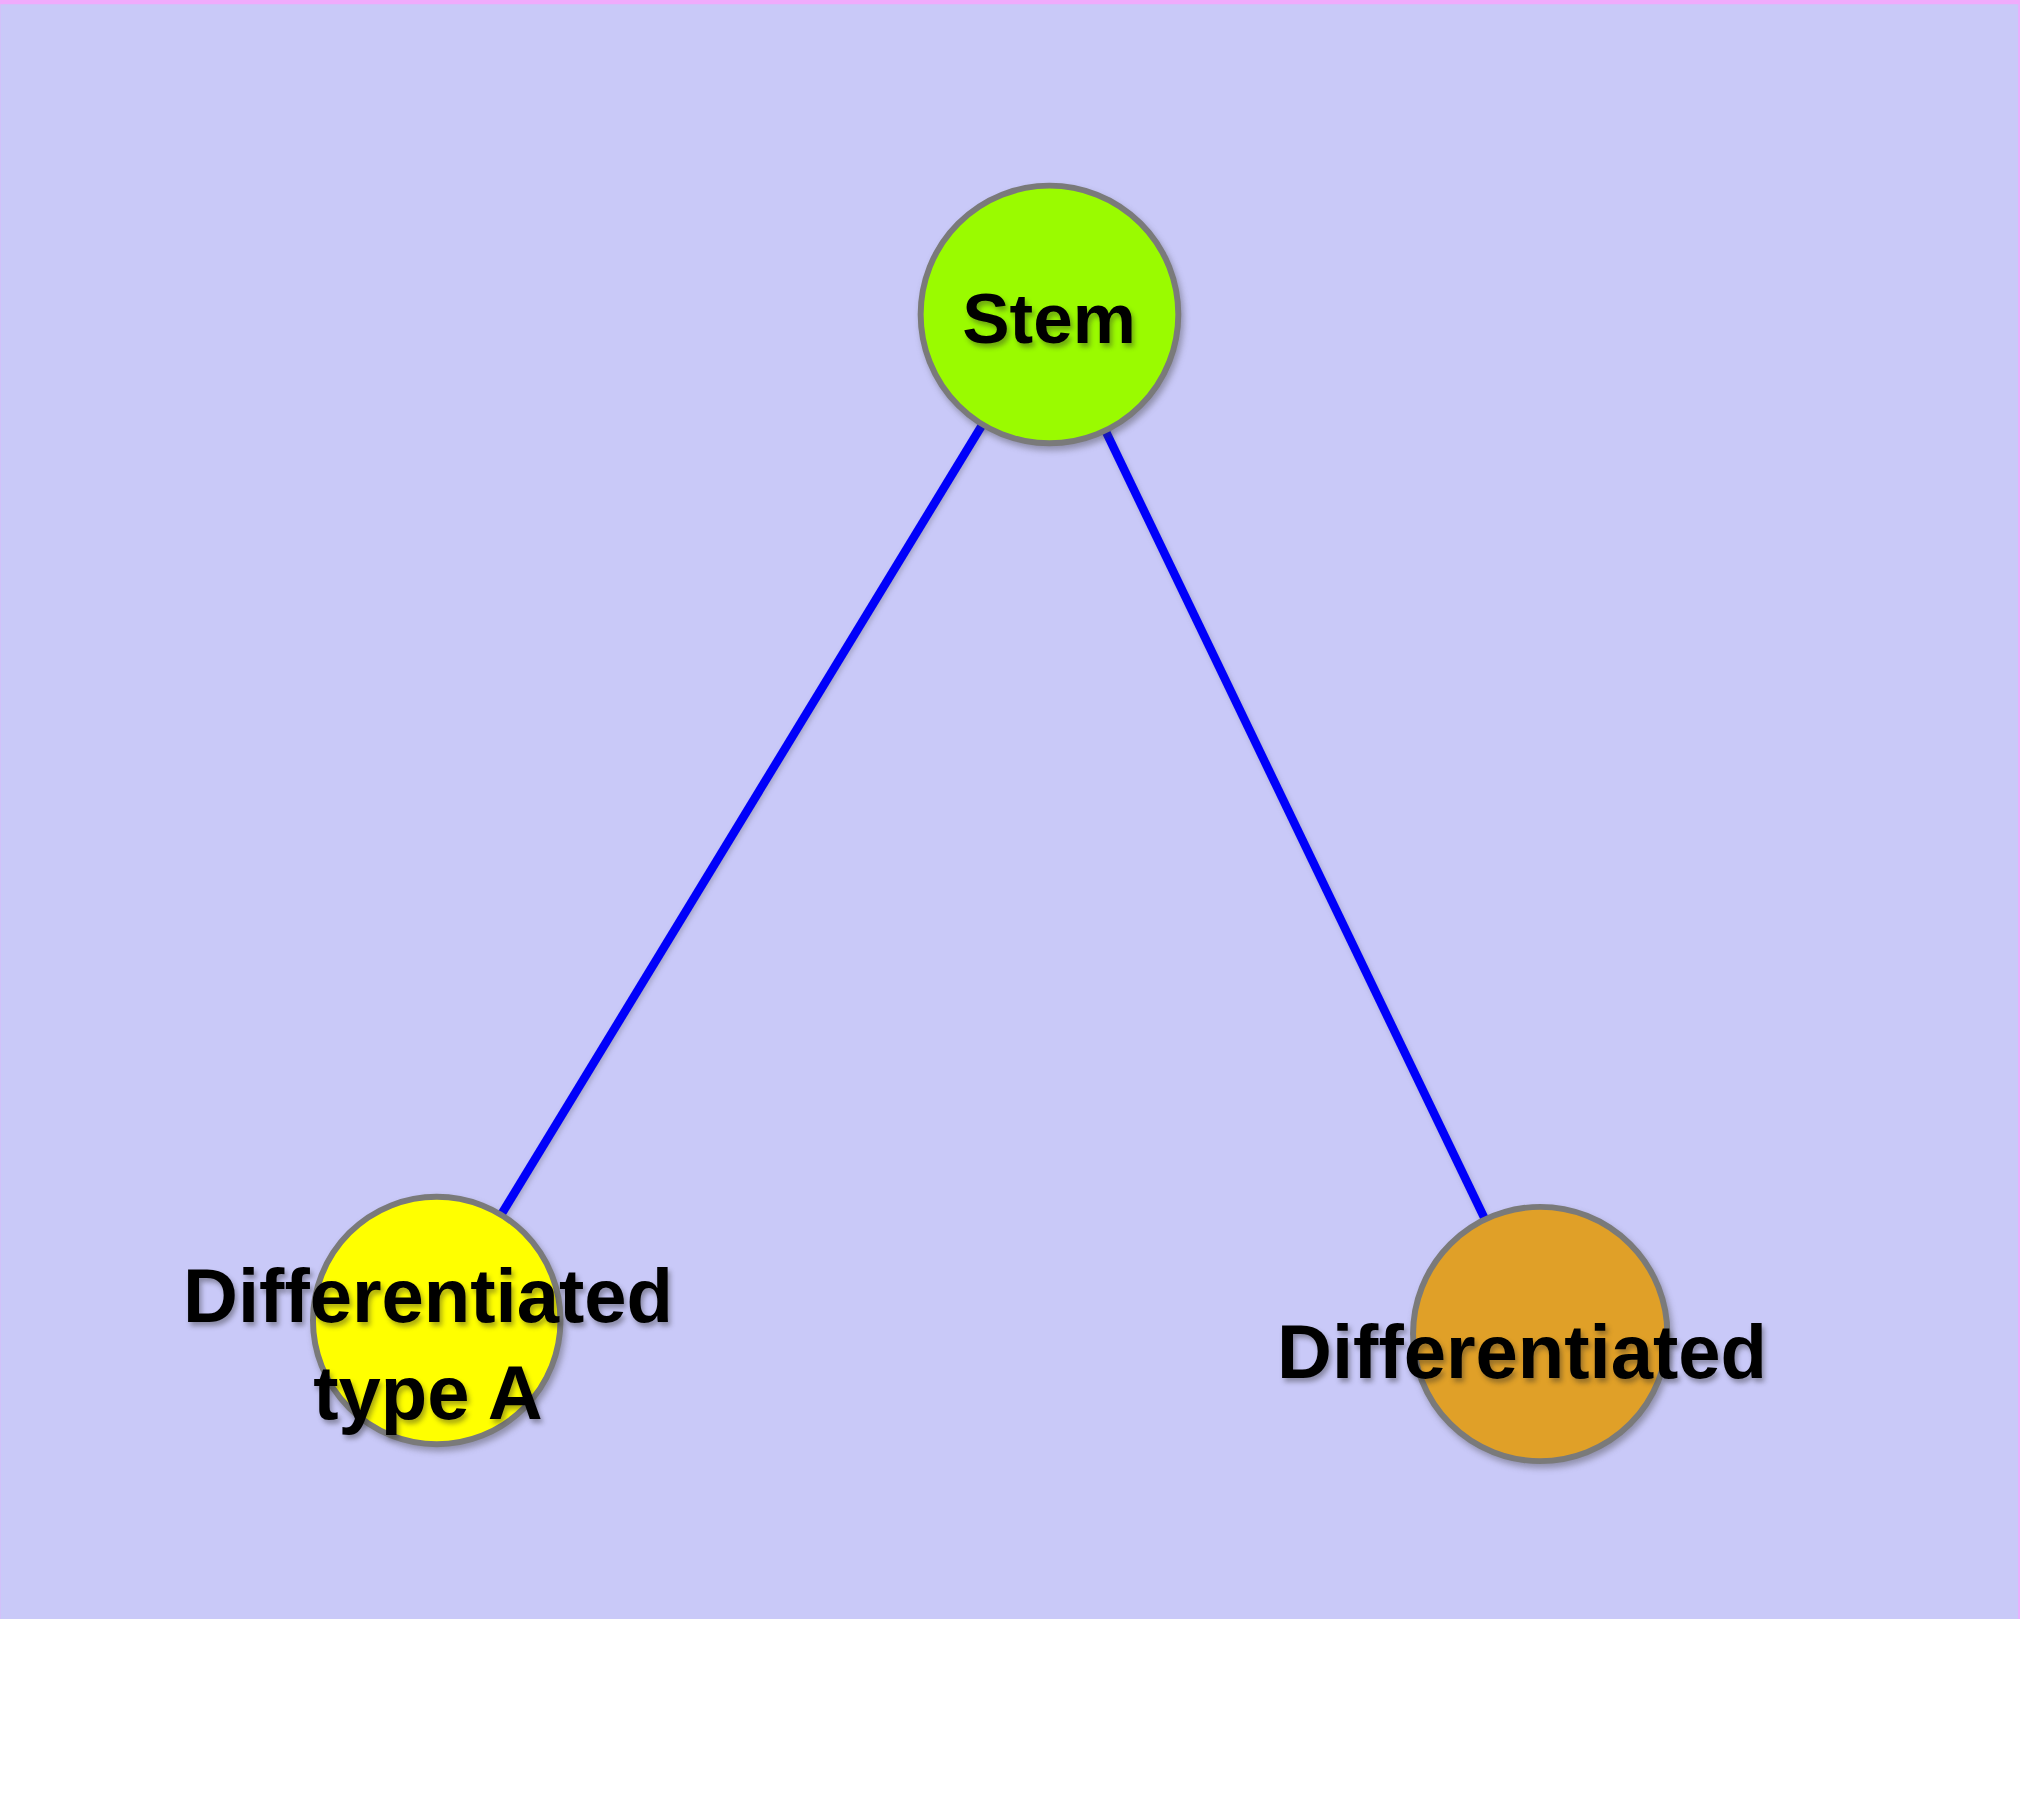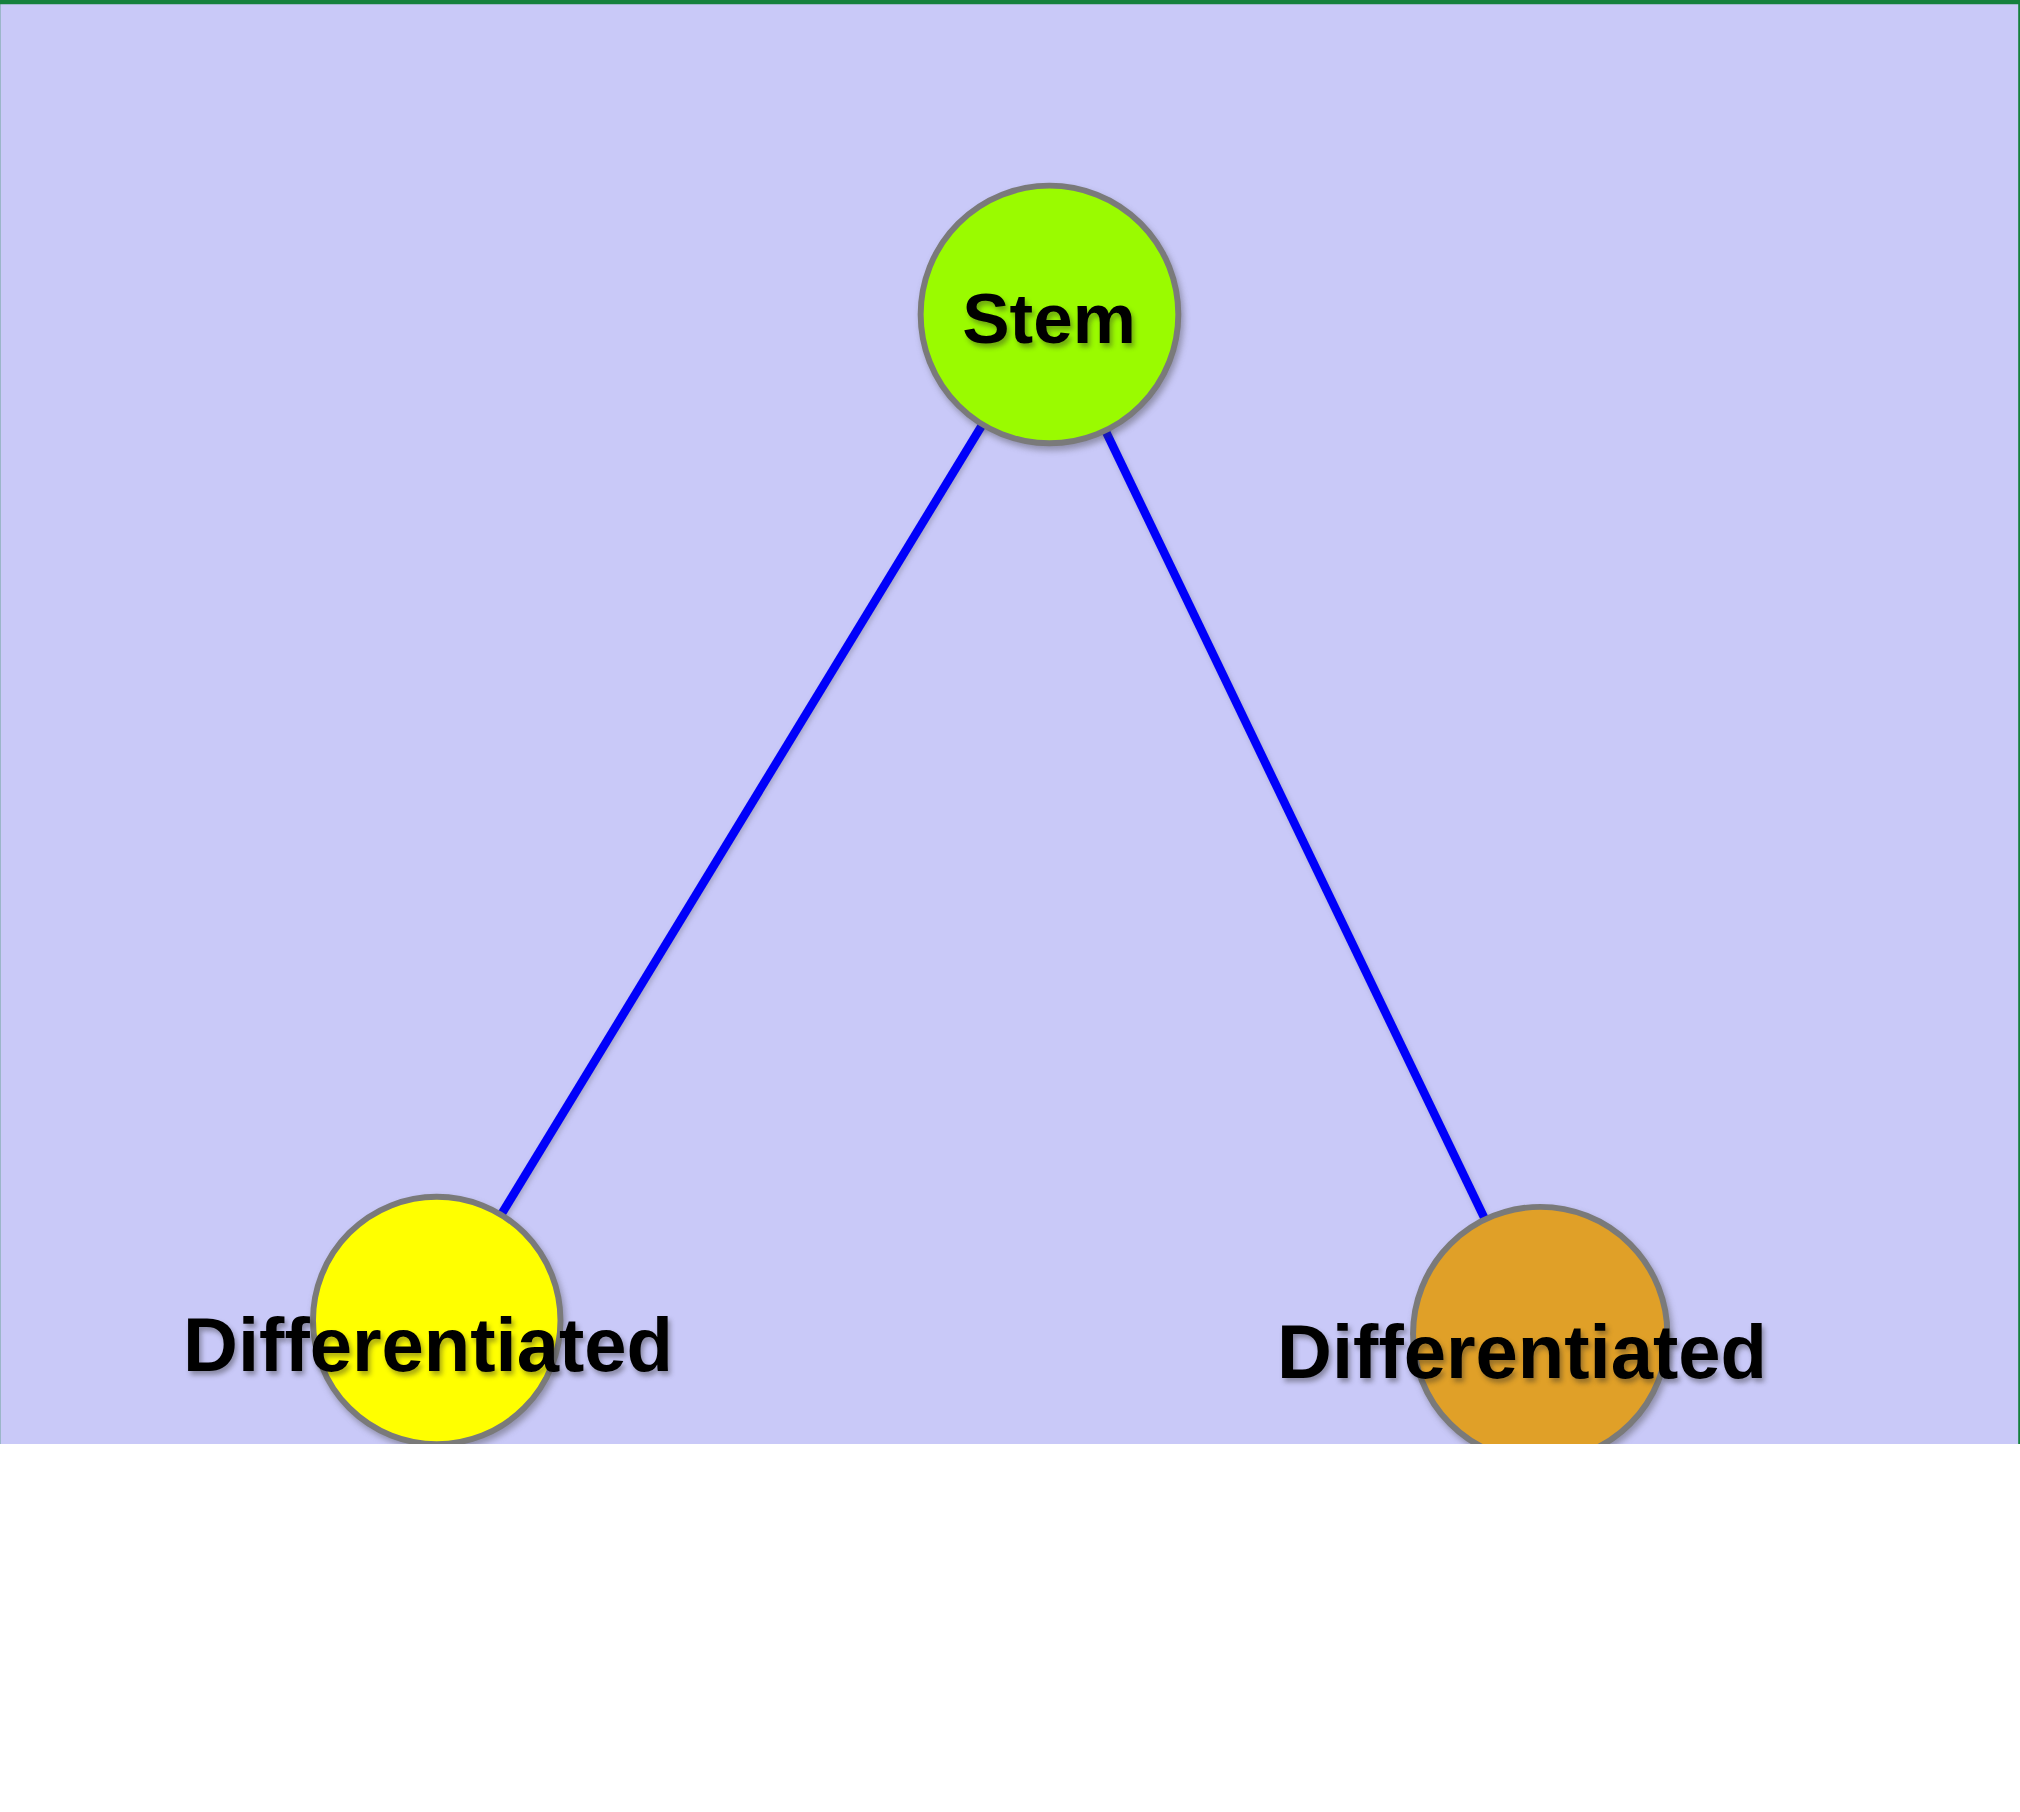--- a/index.html
+++ b/index.html
@@ -1,20 +1,20 @@
 <!DOCTYPE html>
 <html style="font-size:13.6px"><head>
 <meta charset="utf-8">
 <style>
   html, body { margin: 0; padding: 0; background: #ffffff; }
   .stage {
     position: relative;
     width: 2021px;
-    height: 1444px;
-    background: #15803d;
+    height: 1619px;
+    background: #f0abfc;
     overflow: hidden;
     font-family: "Liberation Sans", sans-serif;
   }
   .graph-svg {
     position: absolute;
     left: 0; top: 0;
     width: 2021px; height: 1812px;
     display: block;
   }
   .graph-svg .node-shape {
@@ -63,20 +63,21 @@
 
     <circle class="node-shape" cx="1238" cy="371" r="152" fill="#9AFB00" stroke="#7A7A7A"></circle>
     <circle class="node-shape" cx="515" cy="1558" r="146" fill="#FFFF00" stroke="#7A7A7A"></circle>
     <circle class="node-shape" cx="1817" cy="1574" r="150" fill="#E0A028" stroke="#7A7A7A"></circle>
   </svg>
 
   <div class="node-label stem-label">Stem</div>
 
   <div class="node-label type-a-label">
     <span class="line">Differentiated</span>
+    <span class="line">type A</span>
   </div>
 
   <div class="node-label type-b-label">
     <span class="line">Differentiated</span>
   </div>
 
 </div>
 
 
 </body></html>

